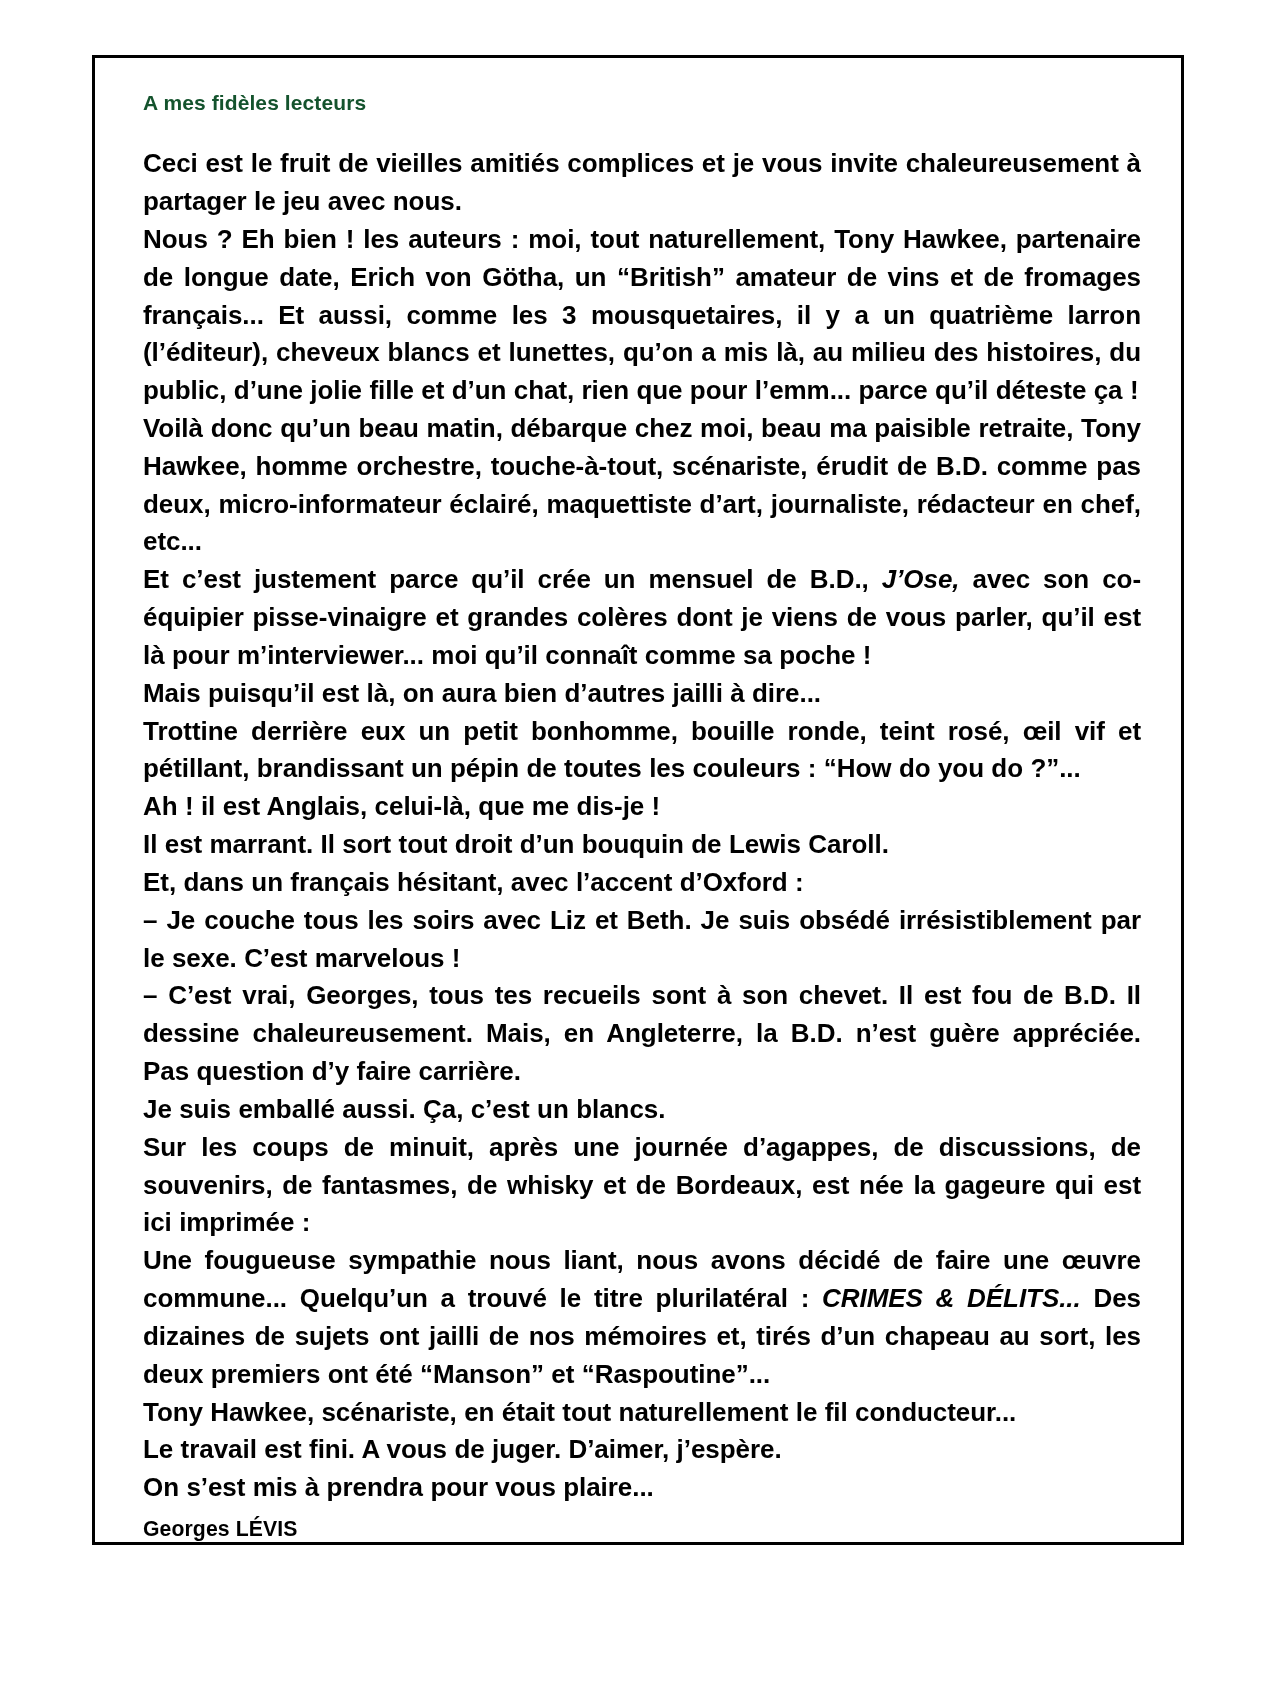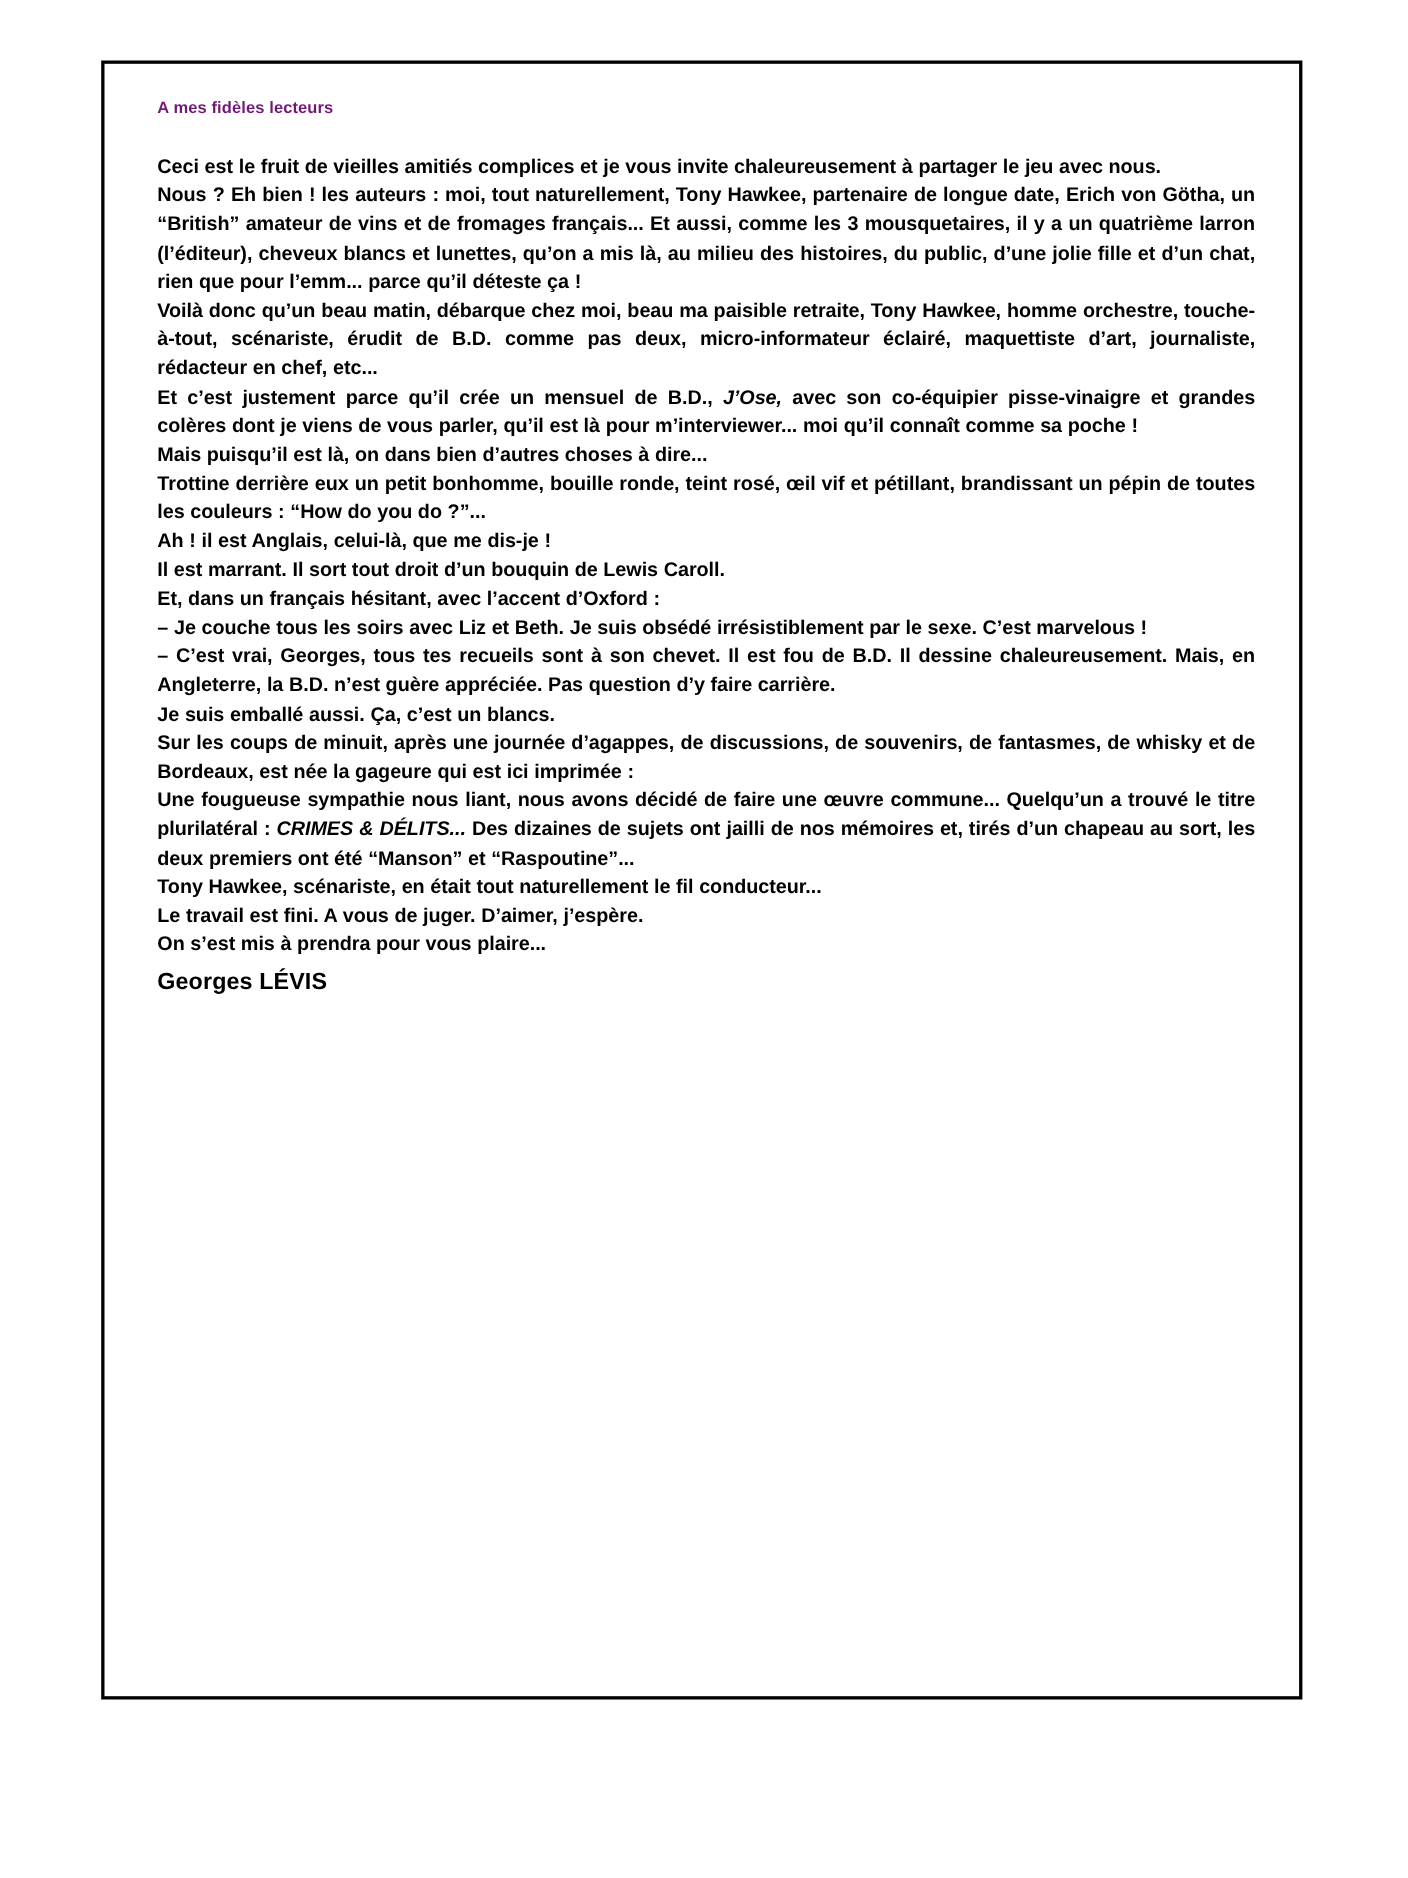--- a/index.html
+++ b/index.html
@@ -31,29 +31,29 @@
     background: #ffffff;
   }
   .content {
     position: absolute;
     left: 48px;
     top: 32px;
     right: 40px;
     bottom: 18px;
   }
   .doc-title {
-    font-size: 15px;
+    font-size: 21px;
     font-weight: bold;
-    color: #701a75;
+    color: #14532d;
     letter-spacing: 0.1px;
     margin: 0 0 30px 0;
     line-height: 1.2;
   }
   .para {
-    font-size: 18px;
+    font-size: 26px;
     font-weight: bold;
     color: #000000;
     line-height: 1.455;
     margin: 0;
     text-align: justify;
     text-justify: inter-word;
     letter-spacing: -0.05px;
     word-spacing: 0.2px;
   }
   .para.nojust {
@@ -79,21 +79,21 @@
 <div class="page">
   <div class="frame">
     <div class="content">
 
       <div class="doc-title">A mes fidèles lecteurs</div>
 
       <p class="para">Ceci est le fruit de vieilles amitiés complices et je vous invite chaleureusement à partager le jeu avec nous.</p>
       <p class="para">Nous ? Eh bien ! les auteurs : moi, tout naturellement, Tony Hawkee, partenaire de longue date, Erich von Götha, un “British” amateur de vins et de fromages français... Et aussi, comme les 3 mousquetaires, il y a un quatrième larron (l’éditeur), cheveux blancs et lunettes, qu’on a mis là, au milieu des histoires, du public, d’une jolie fille et d’un chat, rien que pour l’emm... parce qu’il déteste ça !</p>
       <p class="para">Voilà donc qu’un beau matin, débarque chez moi, beau ma paisible retraite, Tony Hawkee, homme orchestre, touche-à-tout, scénariste, érudit de B.D. comme pas deux, micro-informateur éclairé, maquettiste d’art, journaliste, rédacteur en chef, etc...</p>
       <p class="para">Et c’est justement parce qu’il crée un mensuel de B.D., <i>J’Ose,</i> avec son co-équipier pisse-vinaigre et grandes colères dont je viens de vous parler, qu’il est là pour m’interviewer... moi qu’il connaît comme sa poche !</p>
-      <p class="para nojust">Mais puisqu’il est là, on dans bien d’autres choses à dire...</p>
+      <p class="para nojust">Mais puisqu’il est là, on aura bien d’autres jailli à dire...</p>
       <p class="para">Trottine derrière eux un petit bonhomme, bouille ronde, teint rosé, œil vif et pétillant, brandissant un pépin de toutes les couleurs : “How do you do ?”...</p>
       <p class="para nojust">Ah ! il est Anglais, celui-là, que me dis-je !</p>
       <p class="para nojust">Il est marrant. Il sort tout droit d’un bouquin de Lewis Caroll.</p>
       <p class="para nojust">Et, dans un français hésitant, avec l’accent d’Oxford :</p>
       <p class="para">– Je couche tous les soirs avec Liz et Beth. Je suis obsédé irrésistiblement par le sexe. C’est marvelous !</p>
       <p class="para">– C’est vrai, Georges, tous tes recueils sont à son chevet. Il est fou de B.D. Il dessine chaleureusement. Mais, en Angleterre, la B.D. n’est guère appréciée. Pas question d’y faire carrière.</p>
       <p class="para nojust">Je suis emballé aussi. Ça, c’est un blancs.</p>
       <p class="para">Sur les coups de minuit, après une journée d’agappes, de discussions, de souvenirs, de fantasmes, de whisky et de Bordeaux, est née la gageure qui est ici imprimée :</p>
       <p class="para">Une fougueuse sympathie nous liant, nous avons décidé de faire une œuvre commune... Quelqu’un a trouvé le titre plurilatéral : <i>CRIMES &amp; DÉLITS...</i> Des dizaines de sujets ont jailli de nos mémoires et, tirés d’un chapeau au sort, les deux premiers ont été “Manson” et “Raspoutine”...</p>
       <p class="para nojust">Tony Hawkee, scénariste, en était tout naturellement le fil conducteur...</p>

